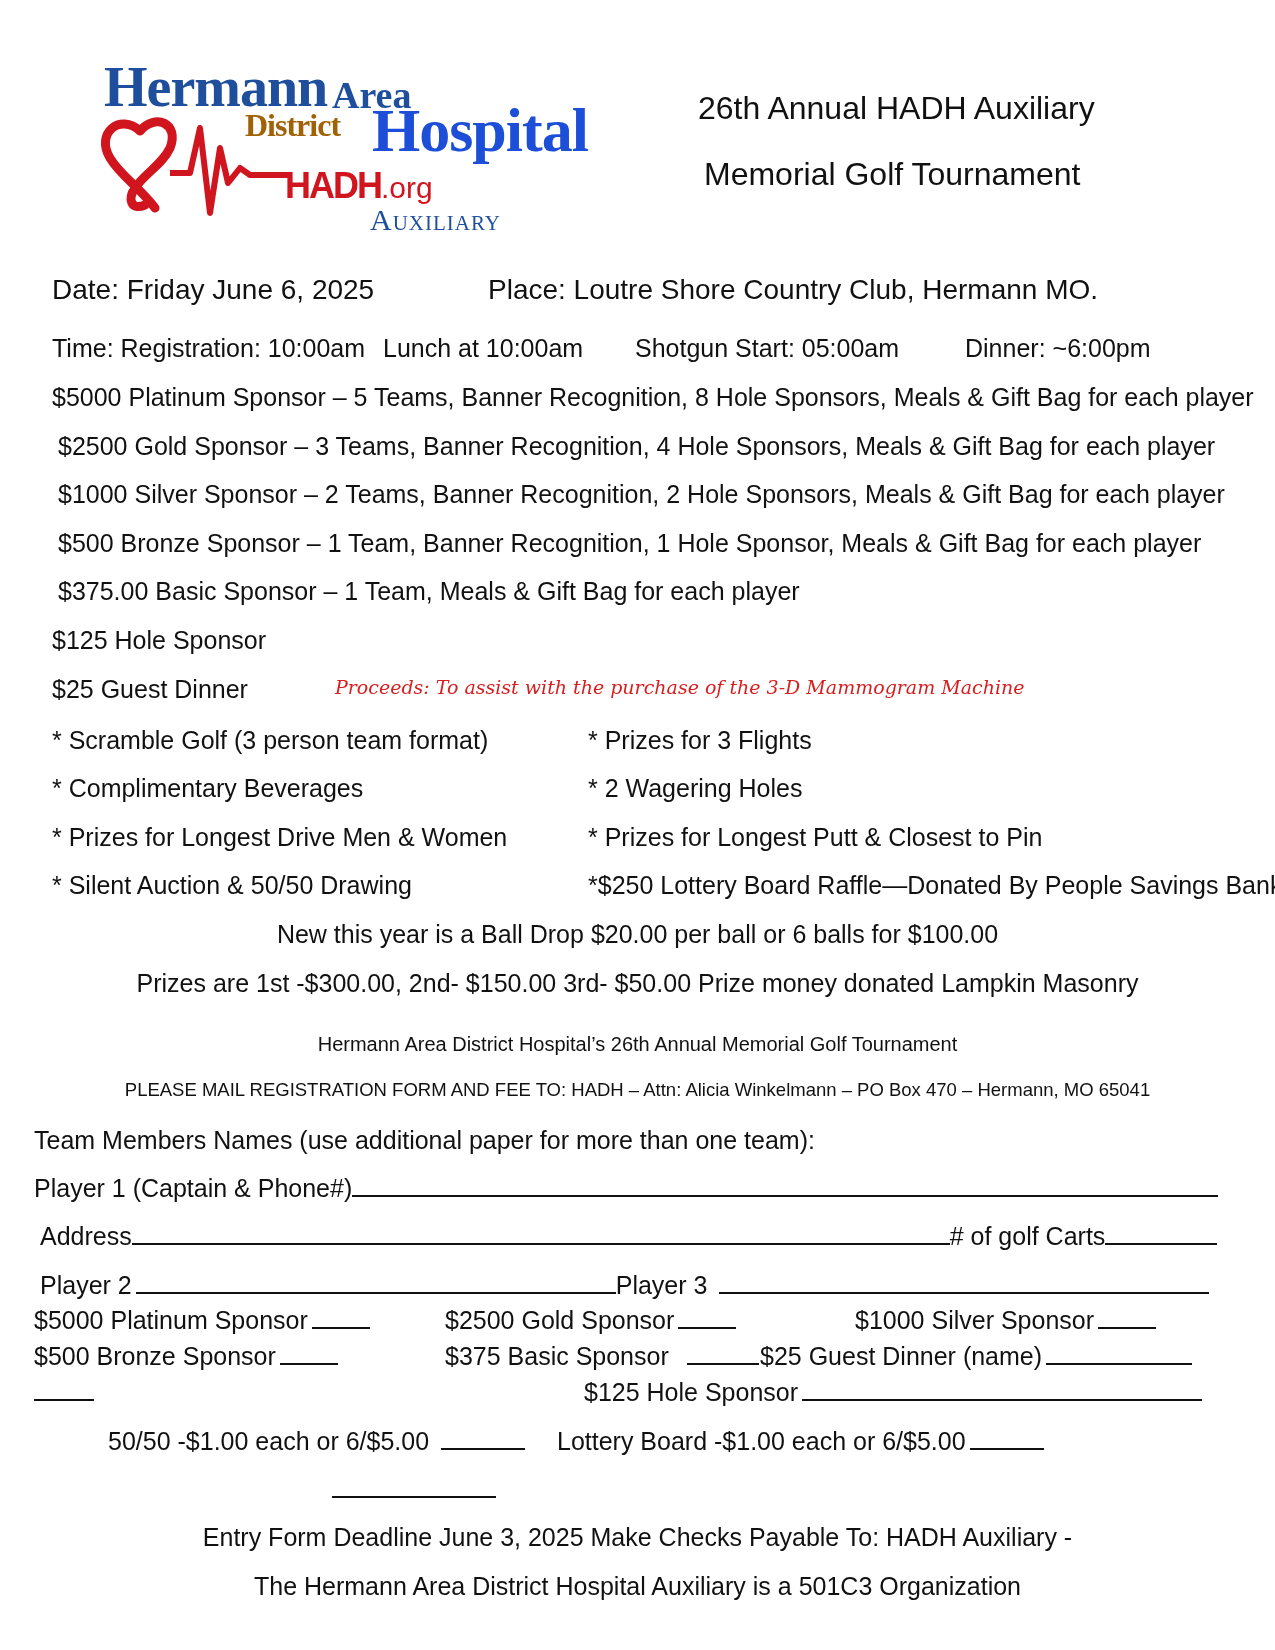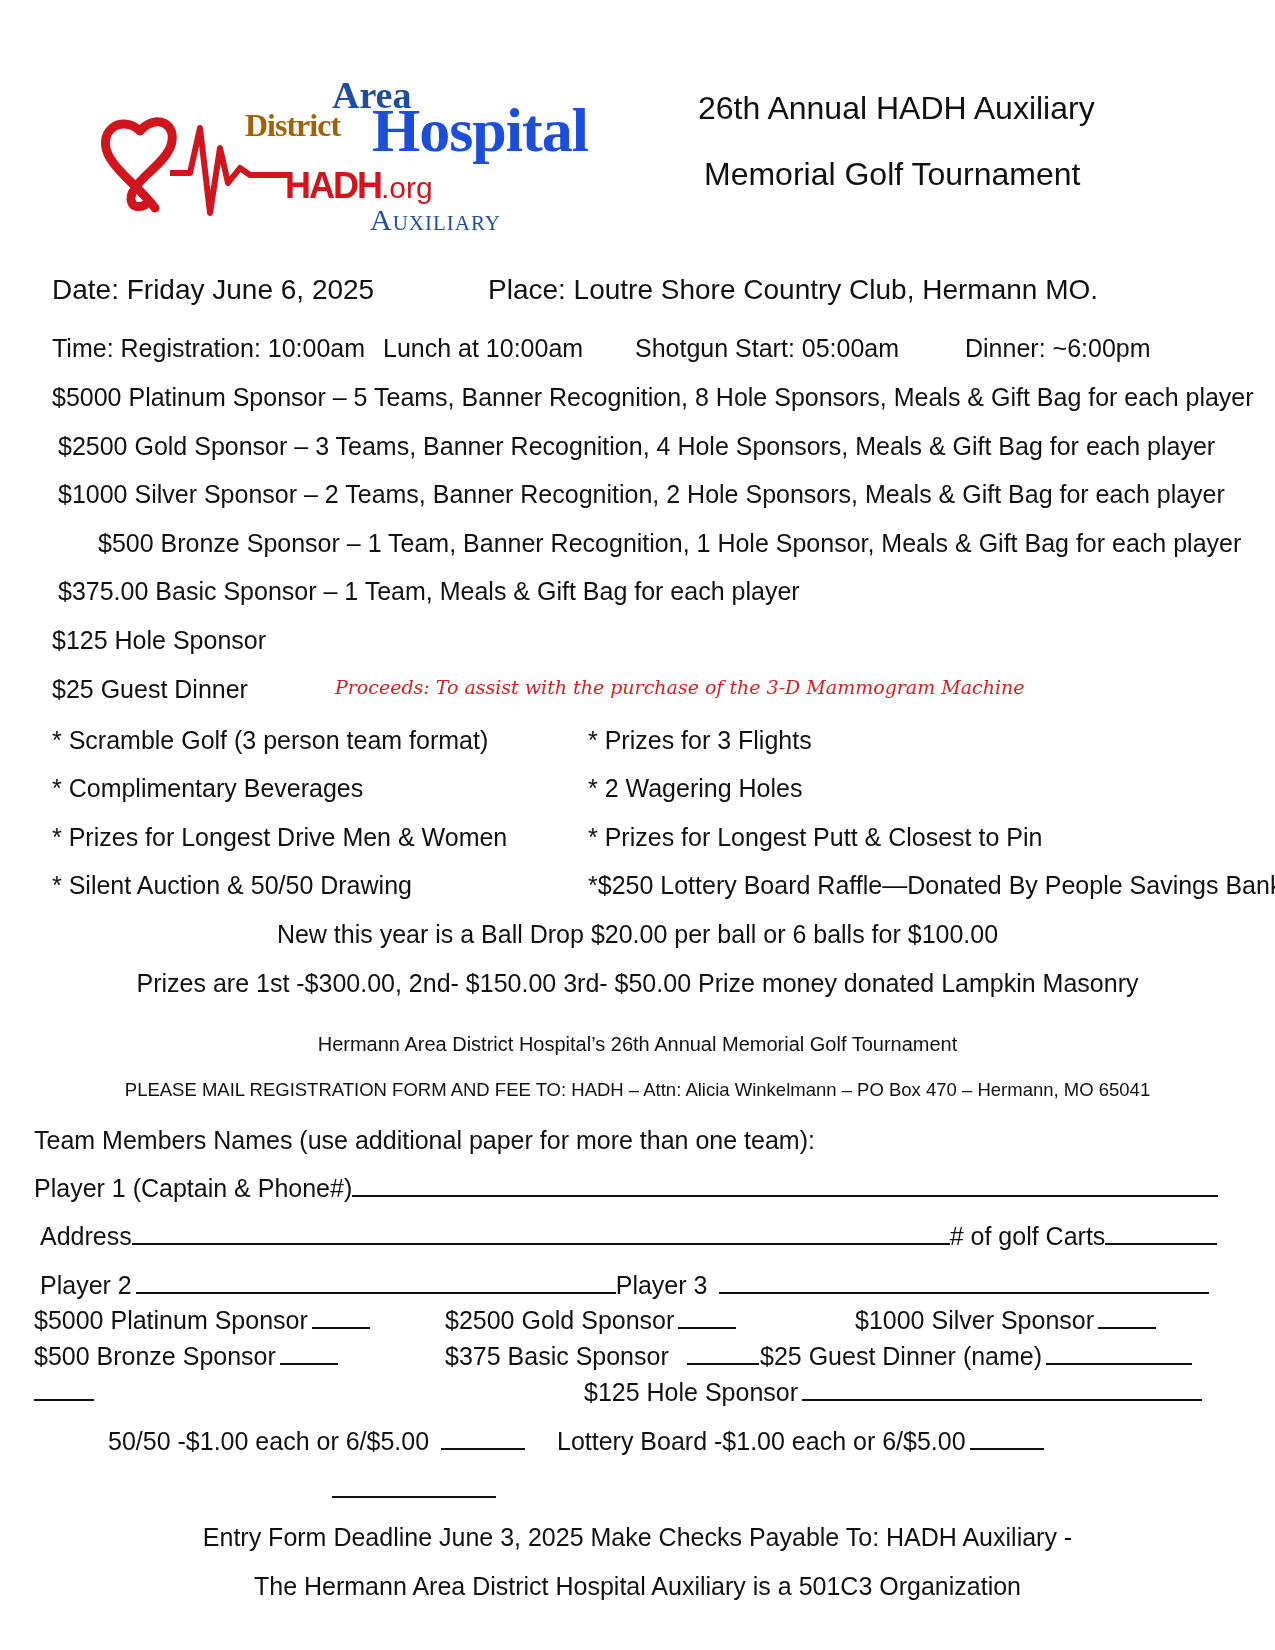--- a/index.html
+++ b/index.html
@@ -27,20 +27,21 @@
   .logo-aux { position:absolute; left:270px; top:148px; font-family:"Liberation Serif", serif;
               color:#1f4f9c; font-size:30px; letter-spacing:1px; font-variant:small-caps; }
   .logo-heart { position:absolute; left:0; top:58px; }
   .title { font-size:32px; color:#111; }
   .proceeds { font-family:"DejaVu Serif", serif; font-style:italic; color:#d81e1e; font-size:19px; }
 </style>
 </head>
 <body>
 
 <div id="logo" class="abs">
+  <span class="logo-hermann">Hermann</span>
   <span class="logo-area">Area</span>
   <span class="logo-district">District</span>
   <span class="logo-hospital">Hospital</span>
   <svg class="logo-heart" width="200" height="110" viewBox="0 0 200 110">
     <path d="M40 18 C20 0,-5 20,10 45 C20 62,40 75,55 95 M40 18 C55 0,80 10,70 35 C62 52,45 60,35 75 M35 75 C28 85,30 98,45 92" fill="none" stroke="#d0151e" stroke-width="9" stroke-linecap="round"></path>
     <path d="M70 60 L90 60 L100 15 L110 100 L120 35 L128 70 L140 55 L150 62 L190 62" fill="none" stroke="#d0151e" stroke-width="6" stroke-linejoin="round"></path>
   </svg>
   <span class="logo-hadh"><span>HADH</span><span class="logo-org">.org</span></span>
   <span class="logo-aux">Auxiliary</span>
 </div>
@@ -52,21 +53,21 @@
 <div class="abs" style="left:488px; top:274px; font-size:28px;">Place:  Loutre Shore Country Club, Hermann MO.</div>
 
 <div class="abs t22" style="left:52px; top:334px;">Time:  Registration:  10:00am</div>
 <div class="abs t22" style="left:383px; top:334px;">Lunch at 10:00am</div>
 <div class="abs t22" style="left:635px; top:334px;">Shotgun Start: 05:00am</div>
 <div class="abs t22" style="left:965px; top:334px;">Dinner: ~6:00pm</div>
 
 <div class="abs t22" style="left:52px; top:383px;">$5000 Platinum Sponsor – 5 Teams, Banner Recognition, 8 Hole Sponsors, Meals &amp; Gift Bag for each player</div>
 <div class="abs t22" style="left:58px; top:432px;">$2500 Gold Sponsor – 3 Teams, Banner Recognition, 4 Hole Sponsors, Meals &amp; Gift Bag for each player</div>
 <div class="abs t22" style="left:58px; top:480px;">$1000 Silver Sponsor – 2 Teams, Banner Recognition, 2 Hole Sponsors, Meals &amp; Gift Bag for each player</div>
-<div class="abs t22" style="left:58px; top:529px;margin-left:40px;">$500 Bronze Sponsor – 1 Team, Banner Recognition, 1 Hole Sponsor, Meals &amp; Gift Bag for each player</div>
+<div class="abs t22" style="left:58px; top:529px;">$500 Bronze Sponsor – 1 Team, Banner Recognition, 1 Hole Sponsor, Meals &amp; Gift Bag for each player</div>
 <div class="abs t22" style="left:58px; top:577px;">$375.00 Basic Sponsor – 1 Team, Meals &amp; Gift Bag for each player</div>
 <div class="abs t22" style="left:52px; top:626px;">$125 Hole Sponsor</div>
 <div class="abs t22" style="left:52px; top:675px;">$25 Guest Dinner</div>
 
 <div class="abs proceeds" style="left:335px; top:676px;">Proceeds: To assist with the purchase of the 3-D Mammogram Machine</div>
 
 <div class="abs t22" style="left:52px; top:726px;">* Scramble Golf (3 person team format)</div>
 <div class="abs t22" style="left:52px; top:774px;">* Complimentary Beverages</div>
 <div class="abs t22" style="left:52px; top:823px;">* Prizes for Longest Drive Men &amp; Women</div>
 <div class="abs t22" style="left:52px; top:871px;"> * Silent Auction &amp; 50/50 Drawing</div>

